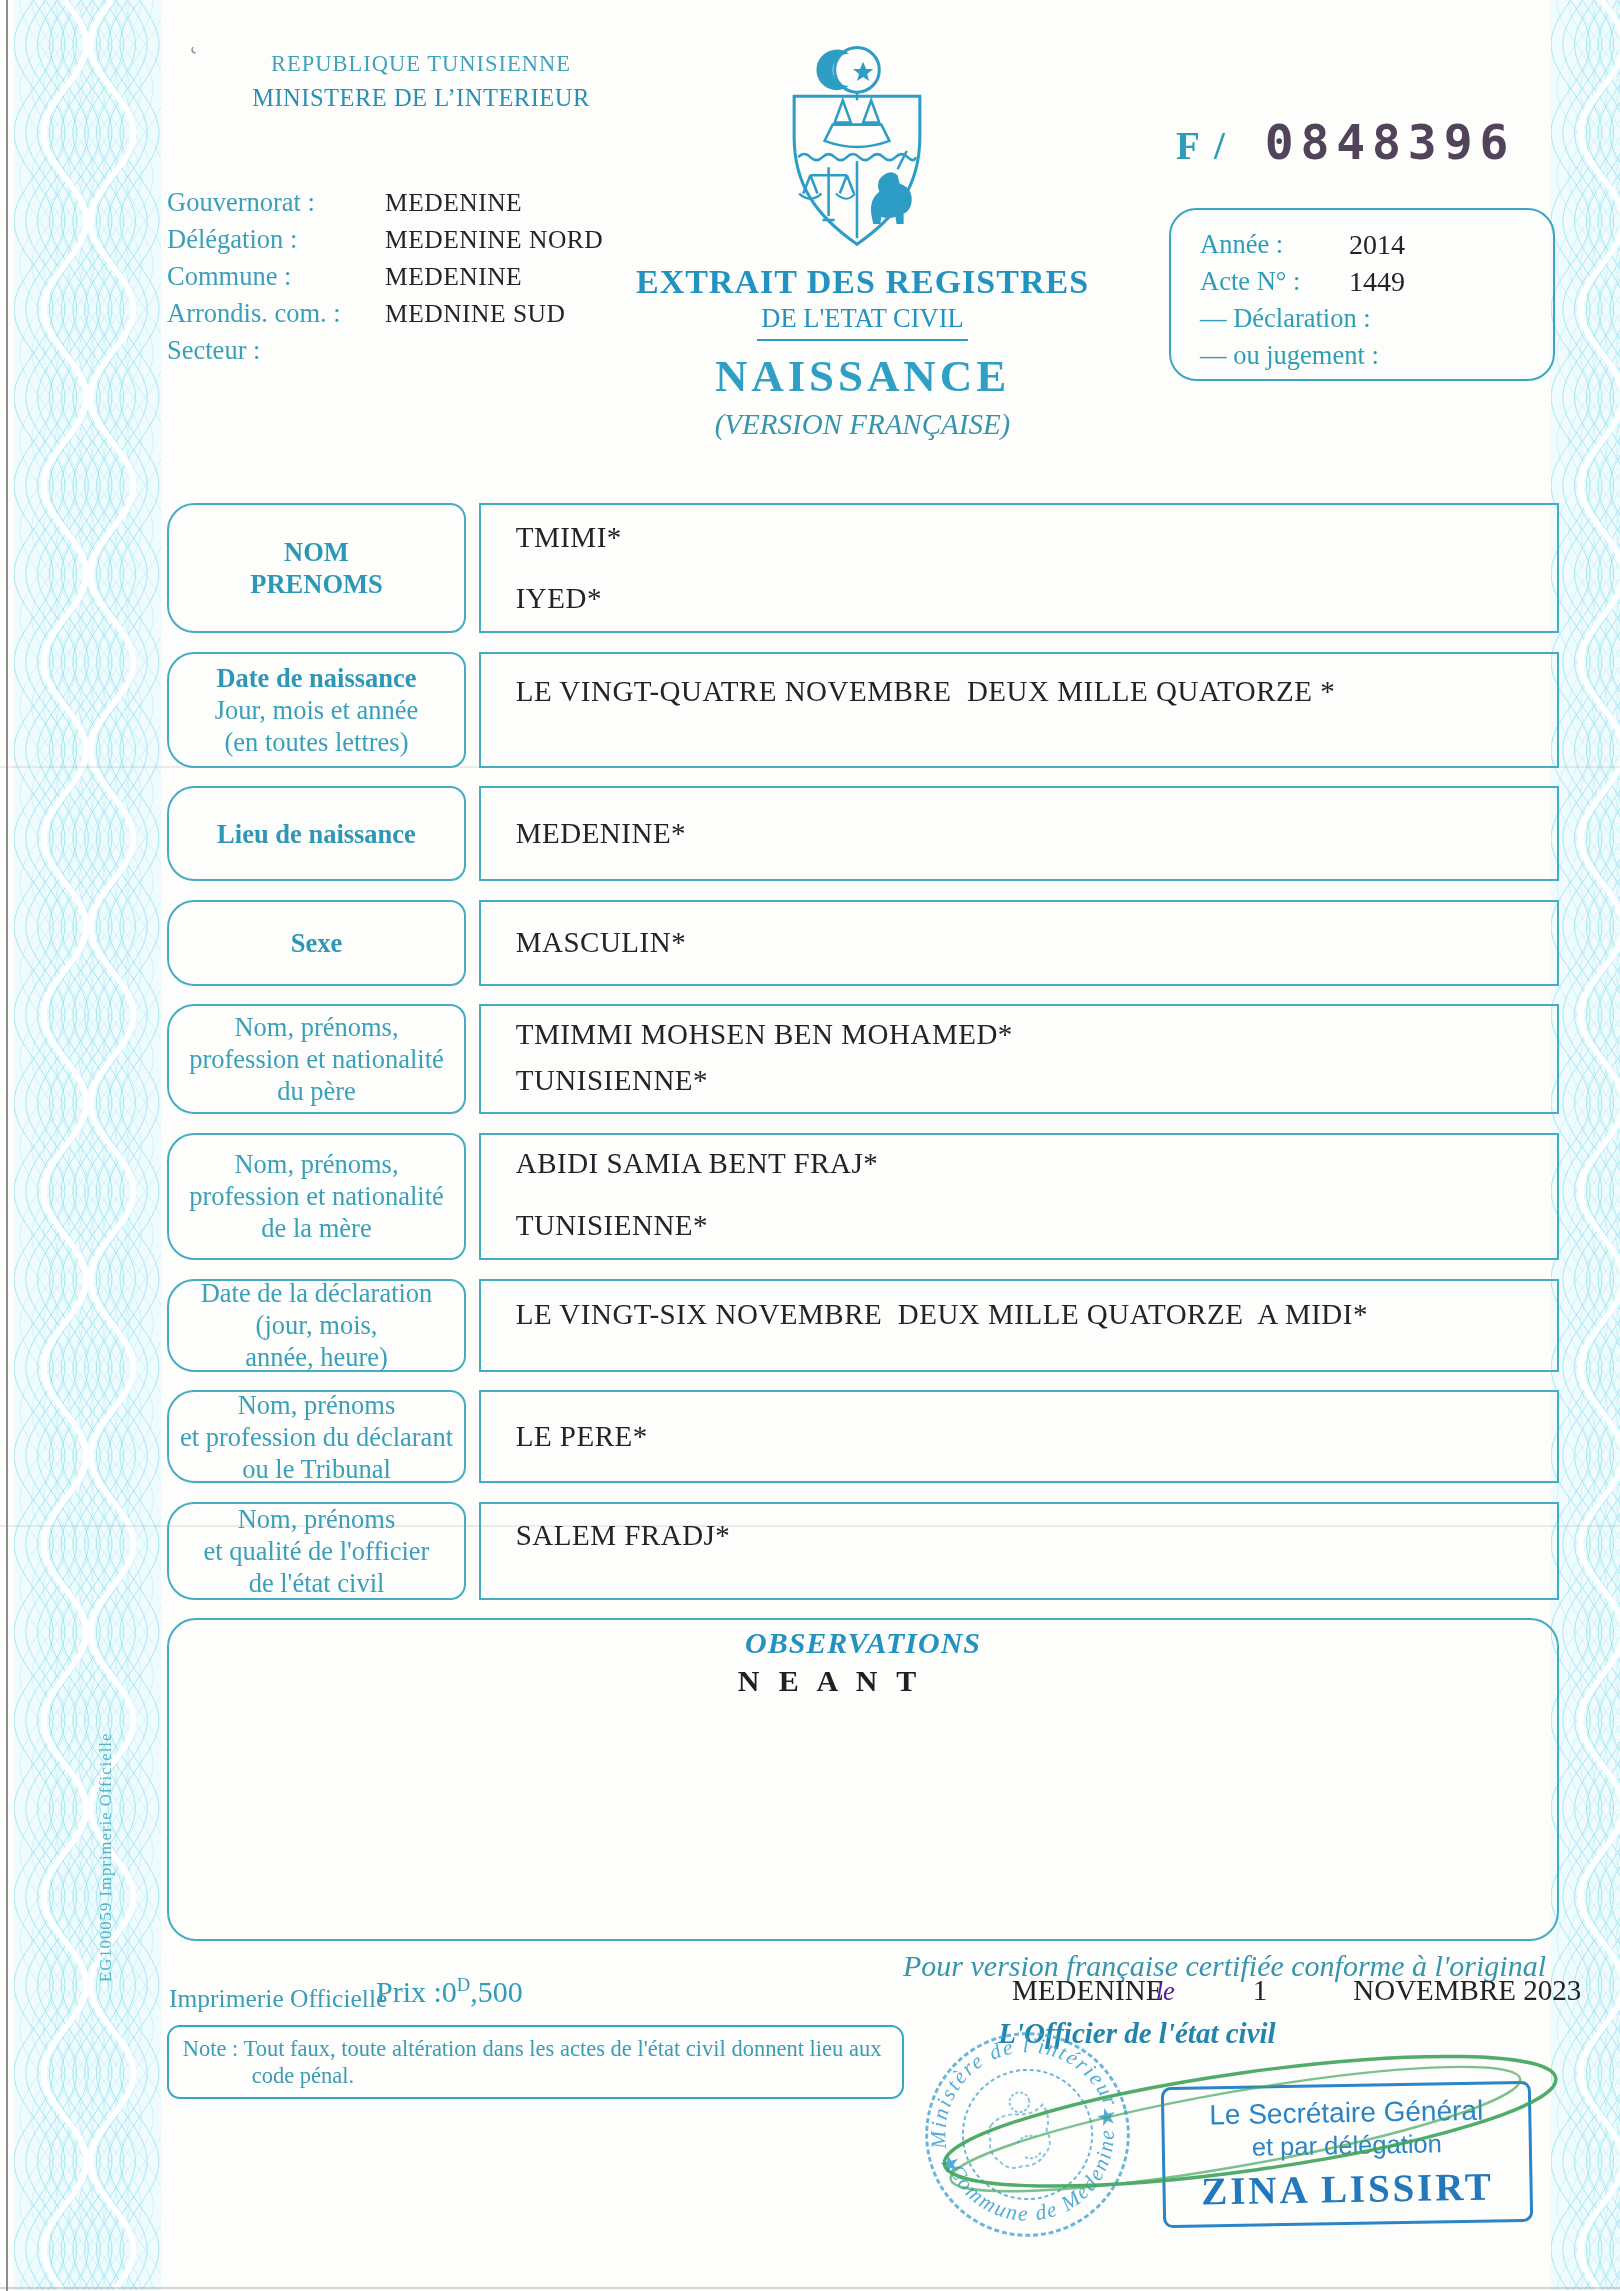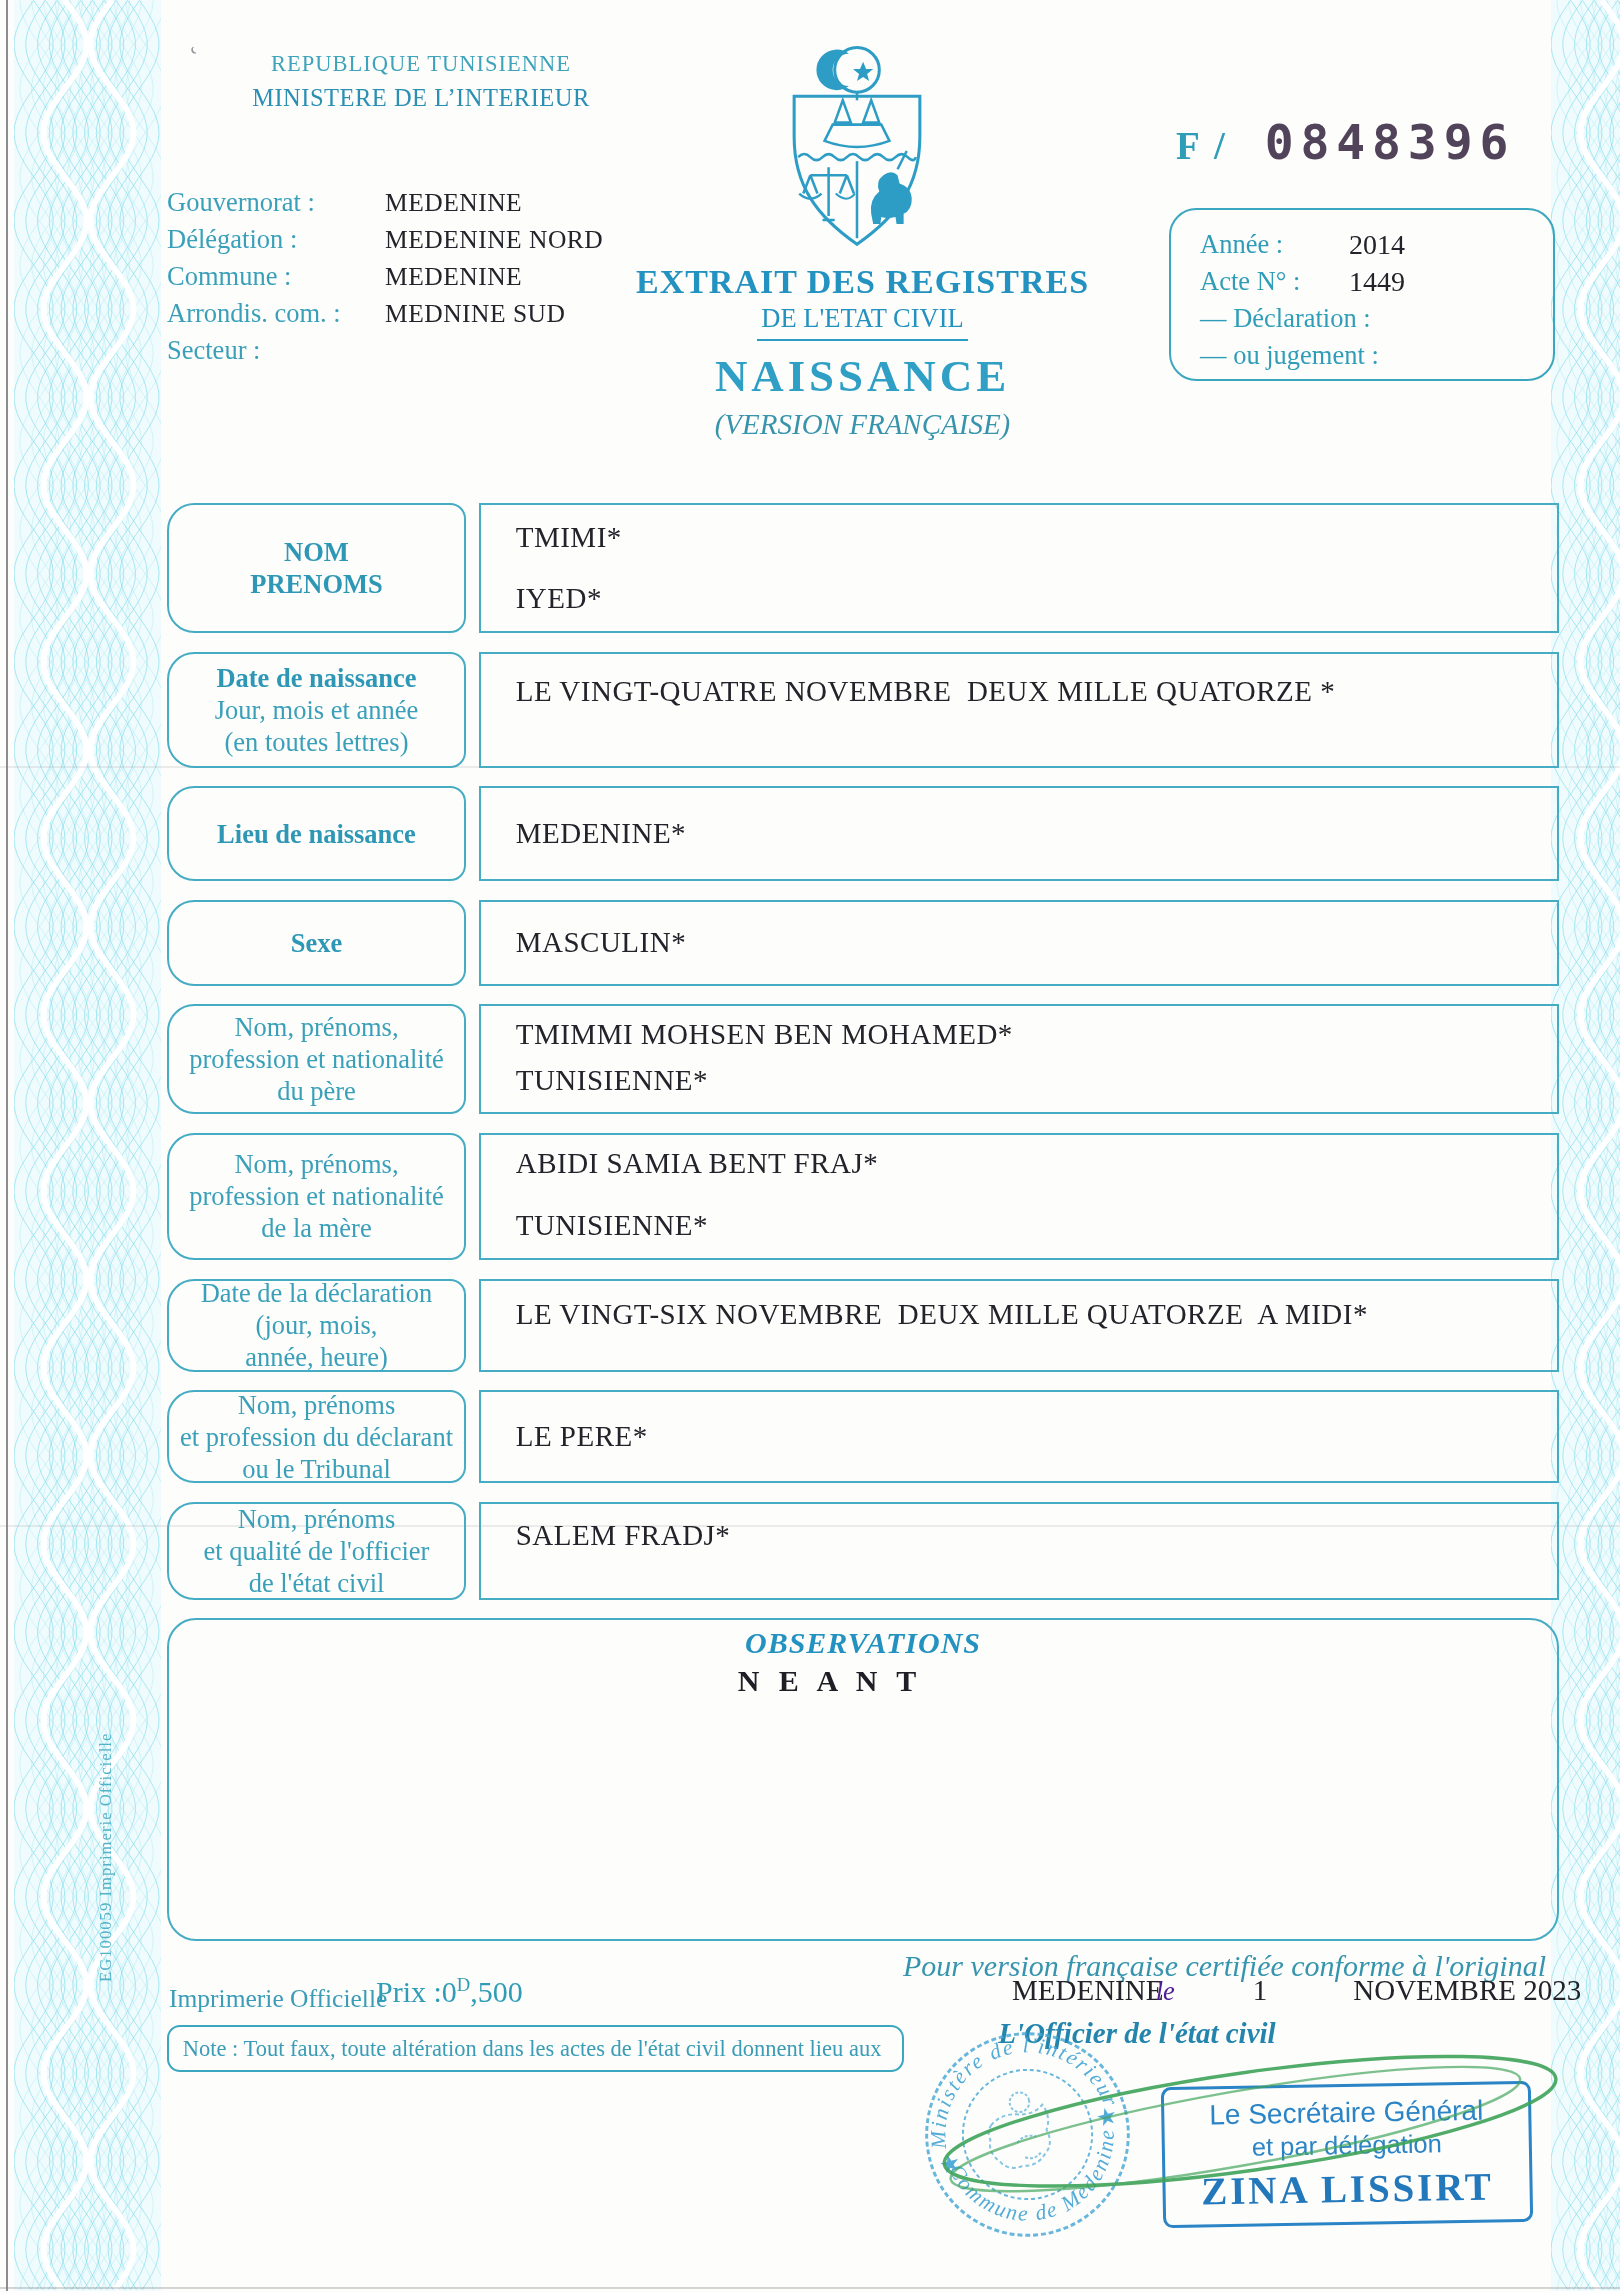--- a/index.html
+++ b/index.html
@@ -380,20 +380,21 @@
     <span class="dte">NOVEMBRE 2023</span>
   </div>
 
   <div class="officier">L'Officier de l'état civil</div>
 
   <div class="imprimerie">Imprimerie Officielle</div>
   <div class="prix"><span>Prix :0</span><sup>D</sup><span>,500</span></div>
 
   <div class="notebox">
     <div>Note : Tout faux, toute altération dans les actes de l'état civil donnent lieu aux</div>
+    <div class="ind">code pénal.</div>
   </div>
 
   <div class="sidecode">EG100059  Imprimerie Officielle</div>
 
   <svg class="roundstamp" width="231" height="231" viewBox="-118 -118 236 236">
     <g stroke="#45a5d5" fill="none" stroke-width="3" opacity="0.88">
       <circle r="103" stroke-dasharray="5 3"></circle>
       <circle r="66" stroke-width="2" stroke-dasharray="4 3"></circle>
     </g>
     <defs>

